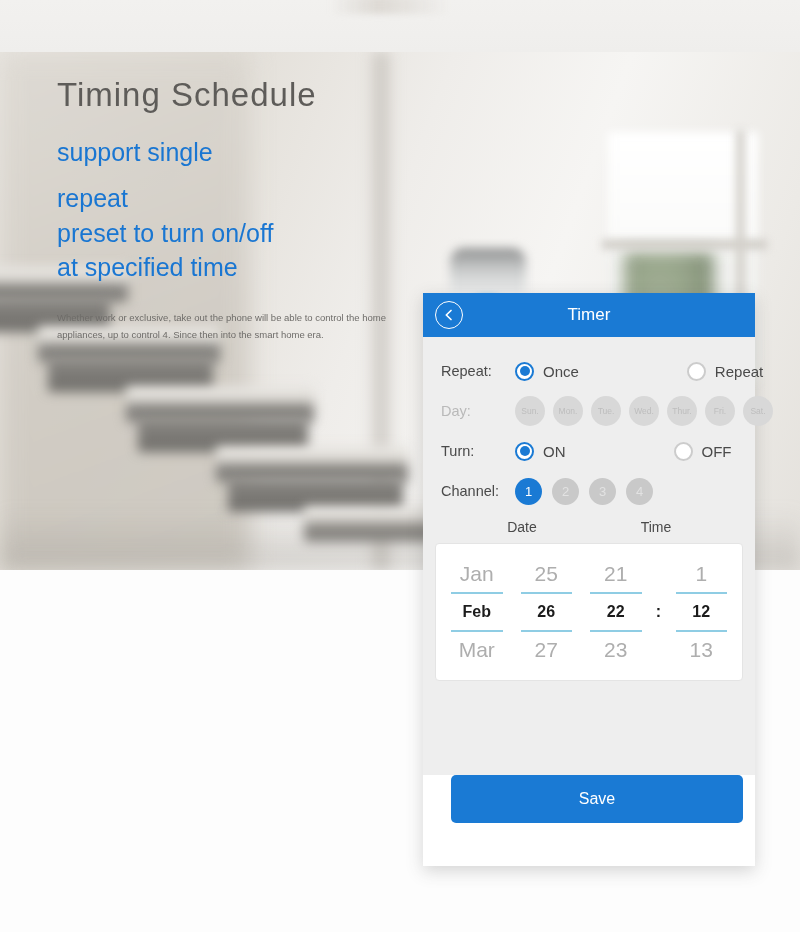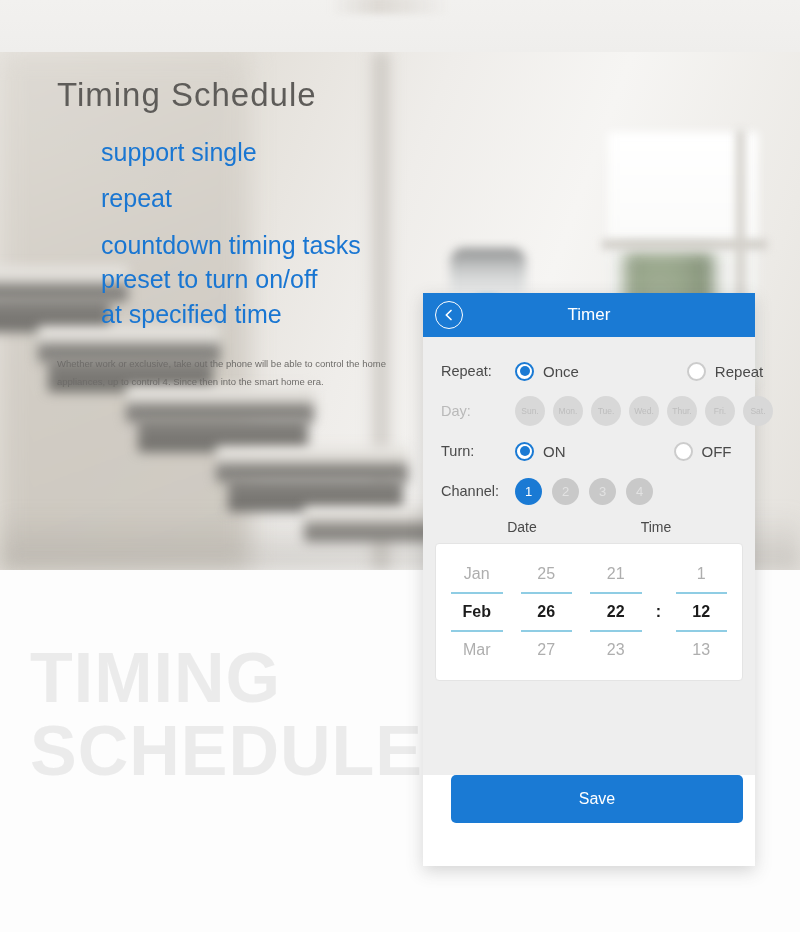--- a/index.html
+++ b/index.html
@@ -84,21 +84,21 @@
     background: linear-gradient(180deg, rgba(160,156,150,0) 0%, rgba(150,146,140,.35) 100%);
     filter: blur(9px);
   }
 
   
   .hero-copy { position:absolute; left:57px; top:78px; width:430px; z-index:4; }
   .hero-title {
     font-size: 33px; font-weight: 300; letter-spacing: 1px;
     color:#5e5c59; line-height:1.05; white-space:nowrap;
   }
-  .hero-lines { margin-top: 22px; margin-left: 44px; }
+  .hero-lines { margin-top: 22px; }
   .hero-line {
     font-size: 25px; color:#1976d2; font-weight:400; line-height: 1.38;
     white-space: nowrap;
   }
   .hero-line.gap { margin-top: 12px; }
   .hero-fine {
     margin-top: 24px; font-size: 9.5px; color:#6e6c69; line-height: 1.85;
     max-width: 340px;
   }
 
@@ -168,21 +168,21 @@
   .dt-head span { font-size:14px; color:#4a4a4a; text-align:center; }
   .dt-head .h-date { width: 50%; }
   .dt-head .h-time { width: 50%; }
 
   .picker {
     margin: 8px 12px 0 12px; background:#ffffff; border:1px solid #e4e4e4;
     border-radius:4px; padding: 12px 6px 12px 6px;
     display:flex; align-items:center;
   }
   .pcol { flex:1; text-align:center; position:relative; }
-  .pcol .cell { font-size:16px; color:#aeaeae; height:36px; line-height:36px; }
+  .pcol .cell { font-size:21px; color:#aeaeae; height:36px; line-height:36px; }
   .pcol .cell.mid { color:#1c1c1c; font-weight:700; font-size:16px; }
   .pcol .sep {
     height:2px; background:#8fcde4; margin: 0 9px;
   }
   .colon {
     flex:none; width:16px; text-align:center; font-size:16px;
     color:#1c1c1c; font-weight:700;
   }
   .colon-spacer { height:36px; line-height:36px; }
   .colon-blank { height:2px; }
@@ -232,31 +232,26 @@
       <div class="step" style="left:344px;top:284px; width:196px;"></div>
     </div>
     <div class="floor-shadow"></div>
   </div>
 
   <div class="hero-copy">
     <div class="hero-title">Timing Schedule</div>
     <div class="hero-lines">
       <div class="hero-line gap">support single</div>
       <div class="hero-line gap">repeat</div>
-      <div class="hero-line gap">countdown timing tasks</div>
       <div class="hero-line">preset to turn on/off</div>
       <div class="hero-line">at specified time</div>
     </div>
     <div class="hero-fine">Whether work or exclusive, take out the phone will be able to control the home appliances, up to control 4. Since then into the smart home era.</div>
   </div>
 
-  <div class="watermark">
-    <span class="wm1">TIMING</span>
-    <span class="wm2">SCHEDULE</span>
-  </div>
 
   <div class="panel">
 
     <div class="panel-header">
       <div class="back-btn">
         <span>
           <svg width="14" height="14" viewBox="0 0 14 14">
             <polyline points="9,2.5 4.3,7 9,11.5" fill="none" stroke="#ffffff" stroke-width="1.7" stroke-linecap="round" stroke-linejoin="round"></polyline>
           </svg>
         </span>

